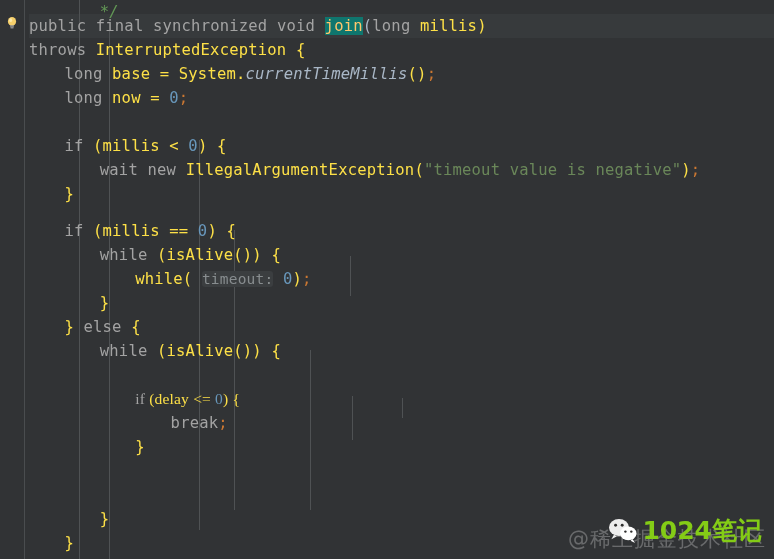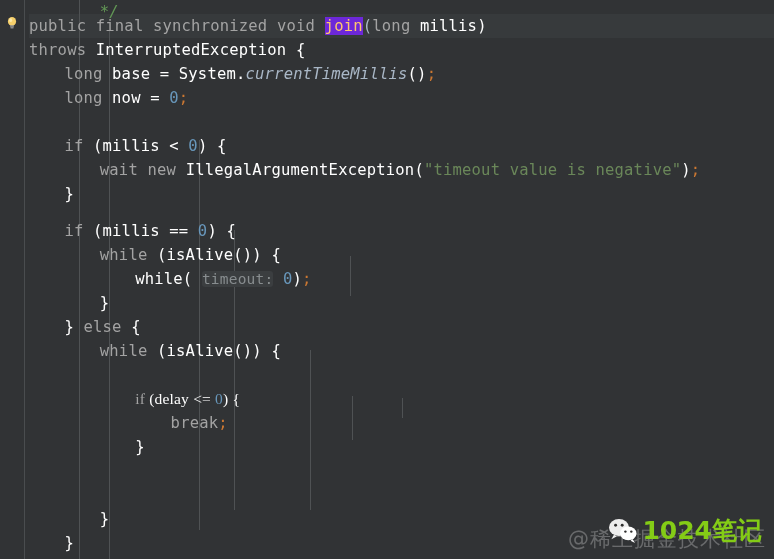--- a/index.html
+++ b/index.html
@@ -66,35 +66,35 @@
   
   .guide {
     position: absolute;
     width: 1px;
     background: #4f5254;
     z-index: 1;
   }
 
   
   .kw   { color: #a3a3a3; }           
-  .id   { color: #ffffff; }           
+  .id   { color: #fde047; }           
   .num  { color: #6897bb; }           
   .str  { color: #6a8759; }           
   .cmt  { color: #629755; font-style: italic; }  
   .stat { color: #a9b7c6; font-style: italic; }  
   .fn   { color: #ffc66d; }           
   .punc { color: #a9b7c6; }
   .semi { color: #cc7832; }
   .hint {
     color: #888d8f;
     background: #3b3e40;
     border-radius: 3px;
     font-size: 14.5px;
   }
-  .hl-occurrence { background: #6d28d9; text-align: right; }
+  .hl-occurrence { background: #0f766e; text-align: right; }
   .hl-row {
     position: absolute;
     left: 29px;
     height: 24px;
     background: #373a3c;
     z-index: 0;
   }
 
   
   #wm-juejin {

